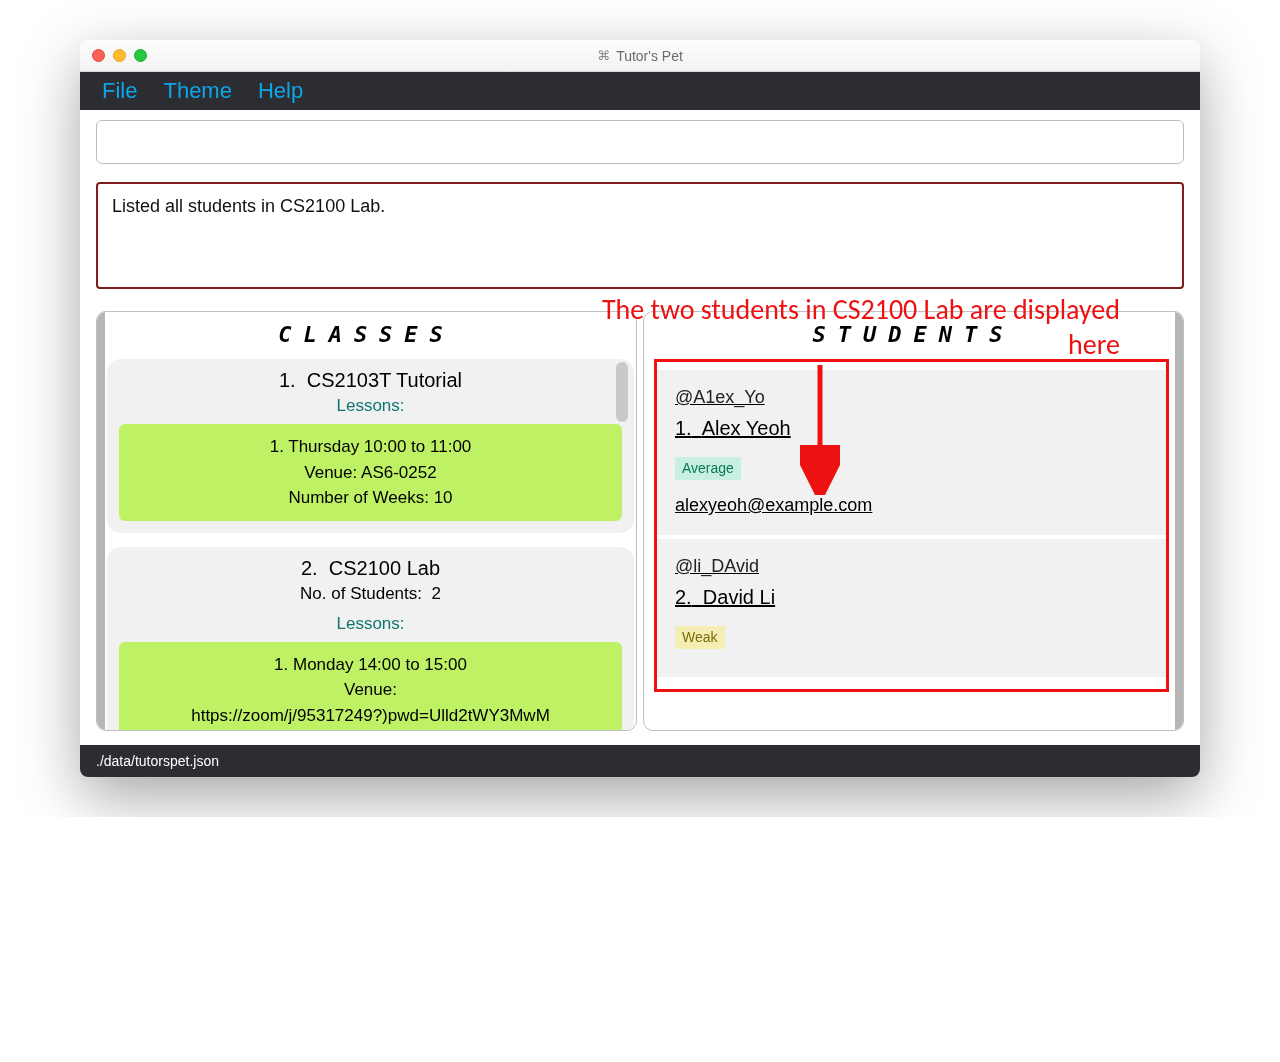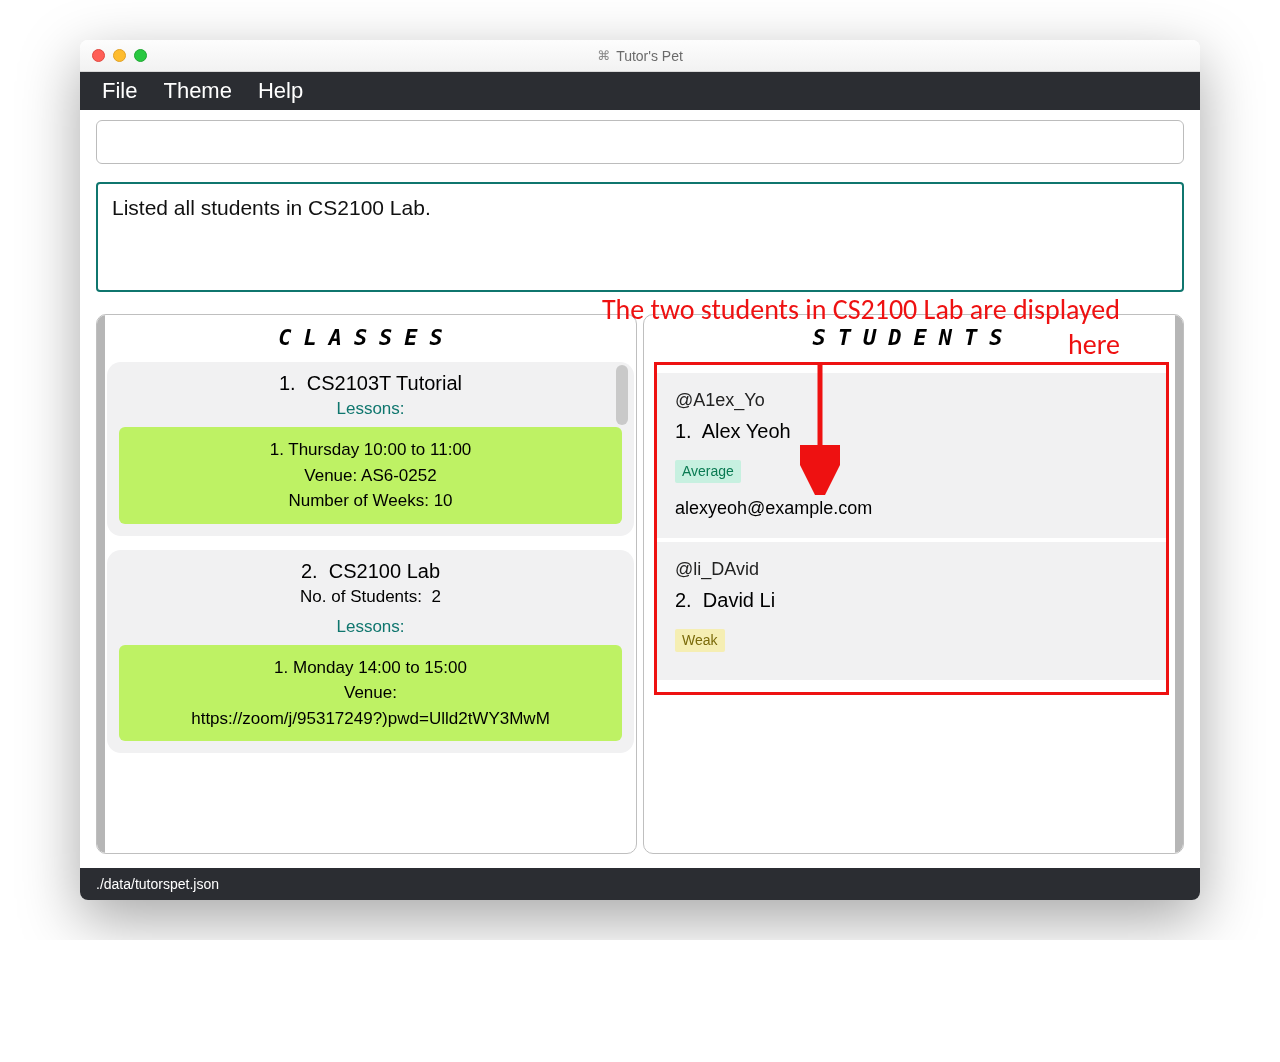--- a/index.html
+++ b/index.html
@@ -39,21 +39,21 @@
       left: 0; right: 0;
       display: flex; align-items: center; justify-content: center;
       font-size: 14px;
       color: #6b6b6b;
       gap: 6px;
       pointer-events: none;
     }
     .title-center .app-icon { font-size: 13px; color: #888; }
     .menubar {
       background: #2b2d32;
-      color: #ffffff;
+      color: #0ea5e9;
       display: flex;
       gap: 26px;
       padding: 6px 22px;
       font-size: 22px;
       font-weight: 400;
     }
     .menubar span { cursor: pointer; }
     .content {
       padding: 10px 16px 0 16px;
       background: #fff;
@@ -63,24 +63,24 @@
       width: 100%;
       height: 44px;
       border: 1.5px solid #bcbcbc;
       border-radius: 6px;
       padding: 0 12px;
       font-size: 18px;
       outline: none;
     }
     .result-box {
       margin-top: 18px;
-      border: 2px solid #0f766e;
+      border: 2px solid #7f1d1d;
       border-radius: 4px;
       padding: 12px 12px 70px 14px;
-      font-size: 21px;
+      font-size: 18px;
       color: #111;
       position: relative;
     }
     .annotation {
       position: absolute;
       top: 182px;
       left: 490px;
       right: 80px;
       color: #e11;
       font-family: Calibri, "Segoe UI", sans-serif;
@@ -92,21 +92,21 @@
     .arrow {
       position: absolute;
       top: 255px;
       left: 720px;
       z-index: 30;
     }
     .panels {
       display: flex;
       gap: 6px;
       margin-top: 22px;
-      height: 540px;
+      height: 420px;
     }
     .panel {
       flex: 1;
       border: 1.5px solid #bfbfbf;
       border-radius: 10px;
       background: #fff;
       display: flex;
       flex-direction: column;
       overflow: hidden;
       position: relative;
@@ -294,21 +294,21 @@
         <div class="scrollbar-track">
           <div class="scrollbar-thumb"></div>
         </div>
       </div>
 
       <div class="panel">
         <div class="side-border-right"></div>
         <div class="panel-header">STUDENTS</div>
 
         <div class="students-highlight">
-          <div class="panel-body" style="padding:0;">
+          <div class="panel-body" style="padding:0;text-decoration:underline;">
 
             <div class="student-card">
               <div class="student-handle">@A1ex_Yo</div>
               <div class="student-name">
                 <span>1.</span>&nbsp;
                 <span>Alex Yeoh</span>
               </div>
               <span class="badge badge-average">Average</span>
               <div>alexyeoh@example.com</div>
             </div>

